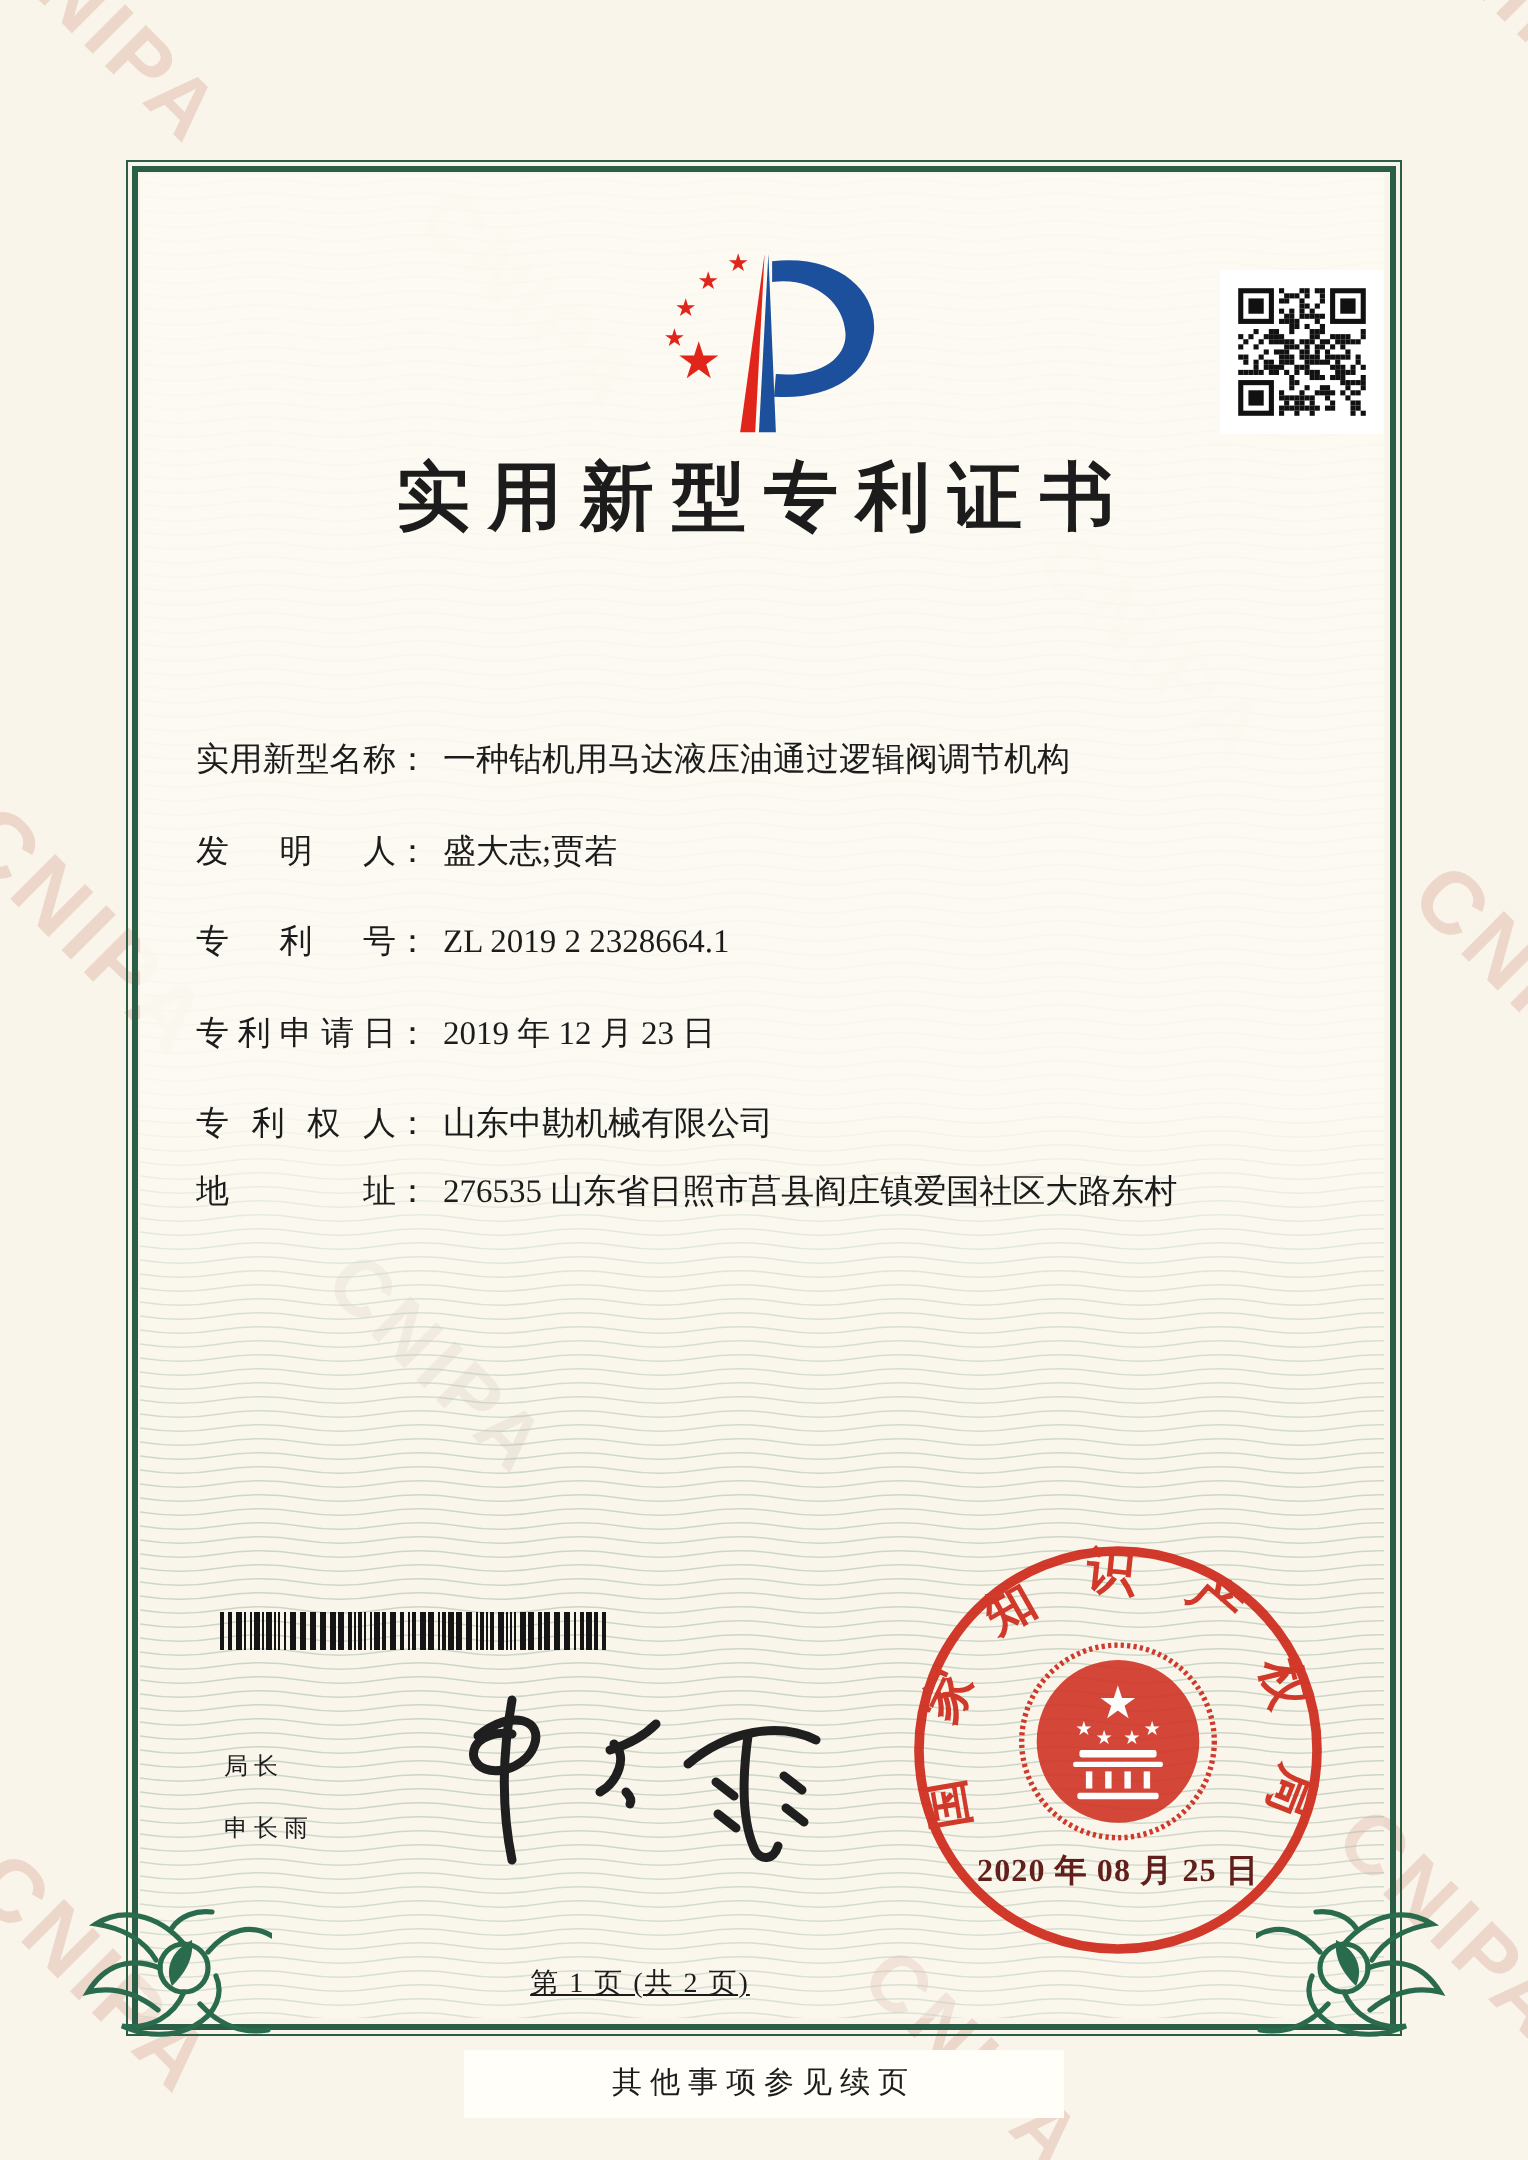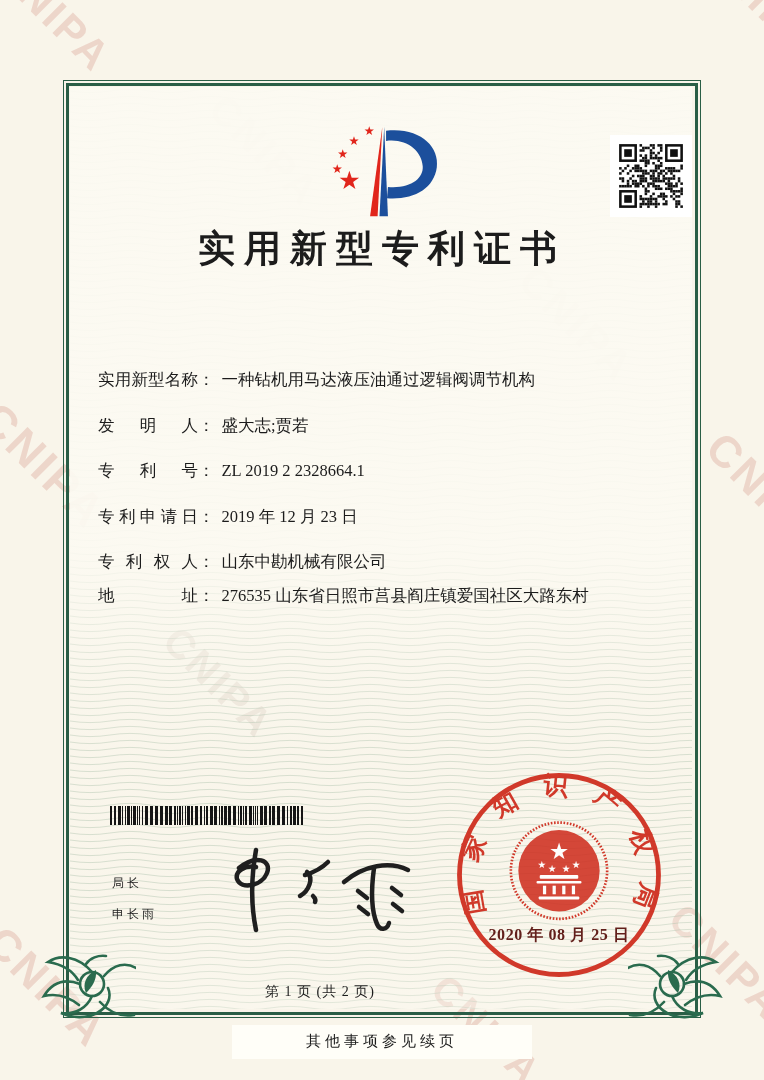--- a/index.html
+++ b/index.html
@@ -42,21 +42,21 @@
 
   
   .bodytext{left:97px;top:631px;width:570px;font-size:16px;line-height:27.5px;text-align:justify;}
   .bodytext p{margin:0;text-indent:2em;}
 
   .barcode{left:110px;top:806px;width:196px;height:19px;}
   .officer{left:112px;top:868px;font-size:12px;letter-spacing:3px;line-height:31px;}
   .signature{left:212px;top:838px;}
   .seal{left:452px;top:768px;width:214px;height:214px;opacity:.95;}
 
-  .pageinfo{left:0;width:640px;top:983px;text-align:center;font-size:14px;letter-spacing:1px;}
+  .pageinfo{left:0;width:640px;top:983px;text-align:center;font-size:14px;letter-spacing:1px;text-decoration:underline;}
   .noteband{left:232px;top:1025px;width:300px;height:34px;background:#fffef8;}
   .footnote{left:0;width:764px;top:1032px;text-align:center;font-size:15px;letter-spacing:4px;}
 
   .flourish{width:100px;height:74px;}
 </style>
 </head>
 <body>
 
 <div class="page">
 

